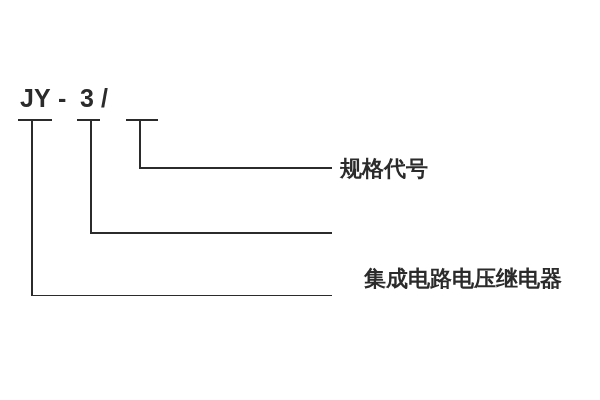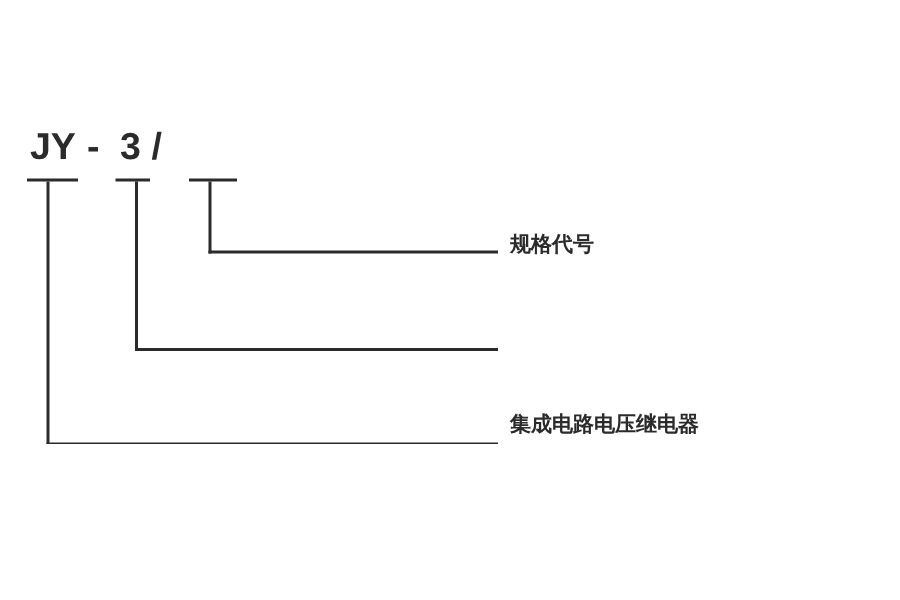--- a/index.html
+++ b/index.html
@@ -48,28 +48,28 @@
     border-bottom: 2px solid #2b2b2b;
   }
   .conn-spec    { left: 139px; top: 121px; width: 191px; height: 46px;  }
   .conn-design  { left: 90px;  top: 121px; width: 240px; height: 111px; }
   .conn-product { left: 31px;  top: 121px; width: 299px; height: 174px; }
 
   
   .leader-label {
     position: absolute;
     left: 340px;
-    font-size: 14px;
+    font-size: 22px;
     font-weight: bold;
     color: #2b2b2b;
     white-space: nowrap;
   }
   .lbl-spec    { top: 154px; }
   .lbl-design  { top: 219px; }
-  .lbl-product { top: 274px; }
+  .lbl-product { top: 264px; margin-left: 24px; }
 </style>
 </head>
 <body>
 
 <div class="canvas">
 
   <span class="model-part mp-prefix">JY</span>
   <span class="model-part mp-dash">-</span>
   <span class="model-part mp-series">3</span>
   <span class="model-part mp-slash">/</span>

